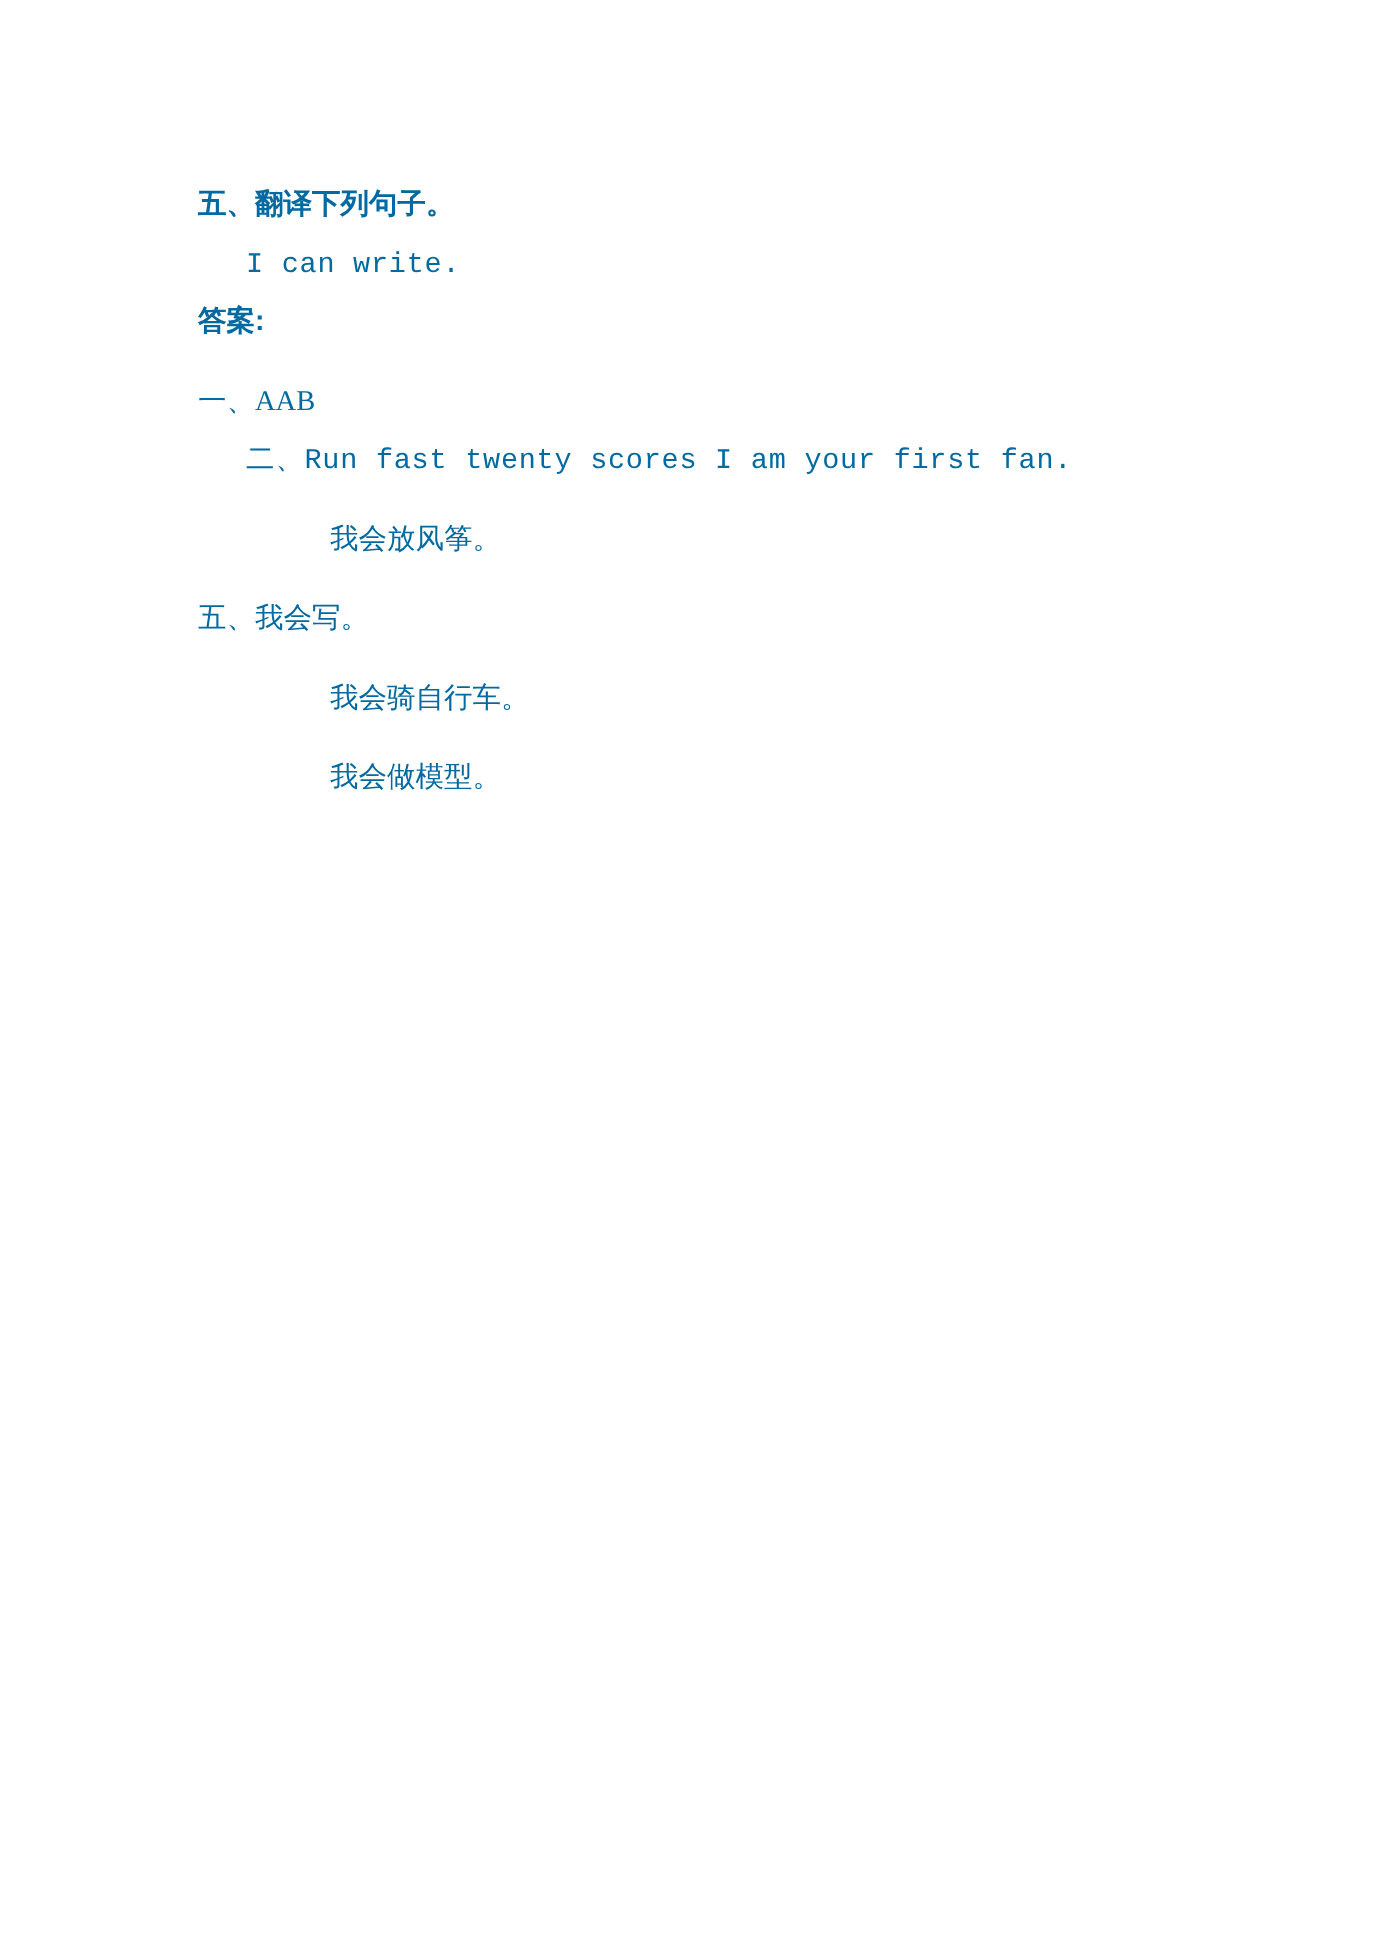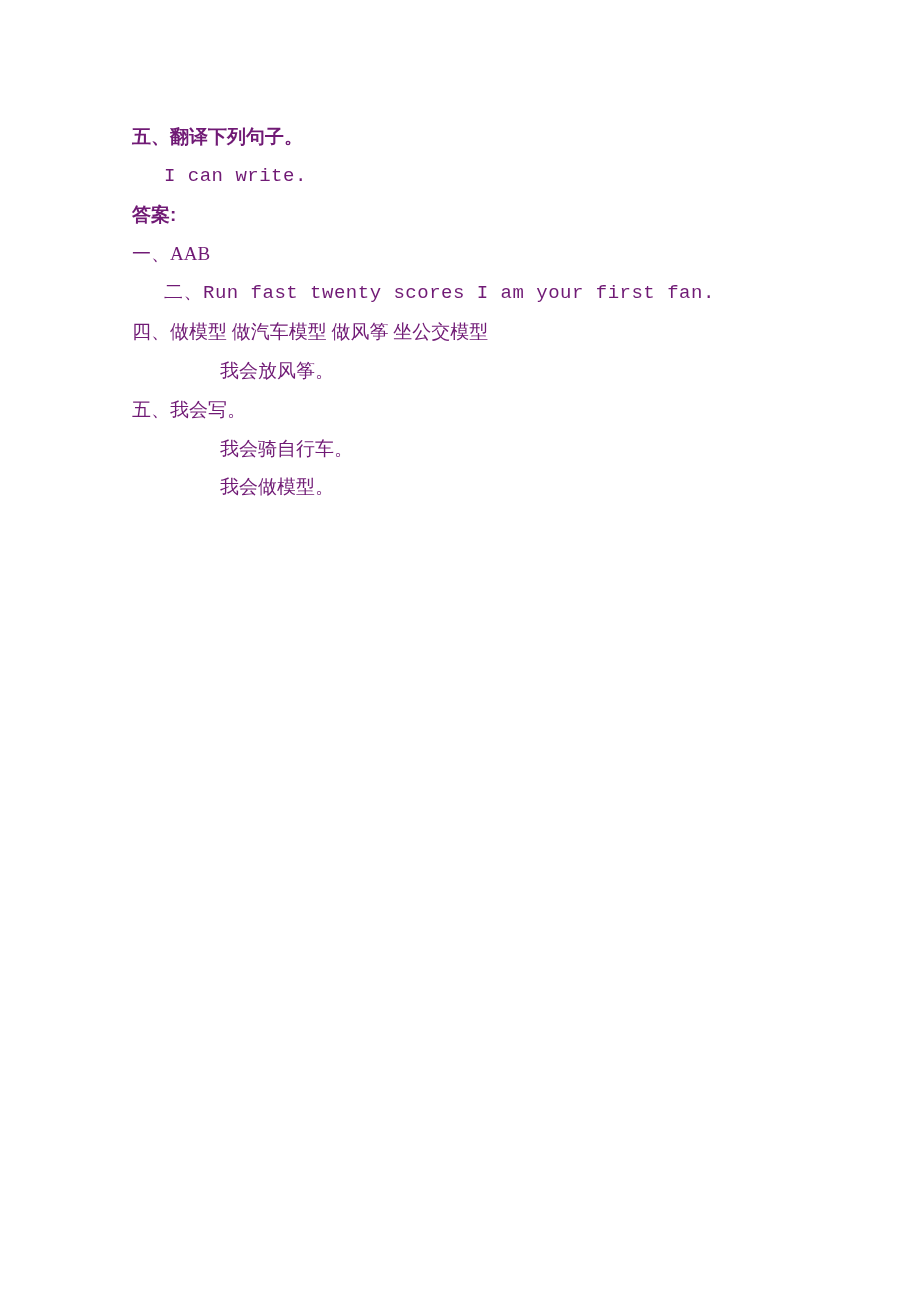--- a/index.html
+++ b/index.html
@@ -6,51 +6,51 @@
     margin: 0;
     padding: 0;
     background: #ffffff;
     width: 920px;
     height: 1302px;
   }
   .page {
     padding: 118px 132px 0 132px;
     font-size: 19px;
     line-height: 2.05;
-    color: #701a75;
+    color: #0369a1;
   }
   .bold {
     font-family: "SimHei", "Microsoft YaHei", sans-serif;
     font-weight: bold;
   }
   .mono {
     font-family: "SimSun", "NSimSun", "Courier New", monospace;
     letter-spacing: 0.5px;
     margin-left: 32px;
   }
   .songti {
     font-family: "SimSun", "NSimSun", serif;
+    margin-top: 14px;
   }
   .indent {
     padding-left: 88px;
   }
 </style>
 </head>
 <body>
 
 <div class="page">
 
   <div class="bold">五、翻译下列句子。</div>
 
   <div class="mono">I can write.</div>
 
   <div class="bold">答案:</div>
 
   <div class="songti">一、AAB</div>
   <div class="mono">二、Run fast twenty scores I am your first fan.</div>
-  <div class="songti">四、做模型 做汽车模型 做风筝 坐公交模型</div>
   <div class="songti indent">我会放风筝。</div>
 
   <div class="songti">五、我会写。</div>
   <div class="songti indent">我会骑自行车。</div>
   <div class="songti indent">我会做模型。</div>
 
 </div>
 
 </body></html>

